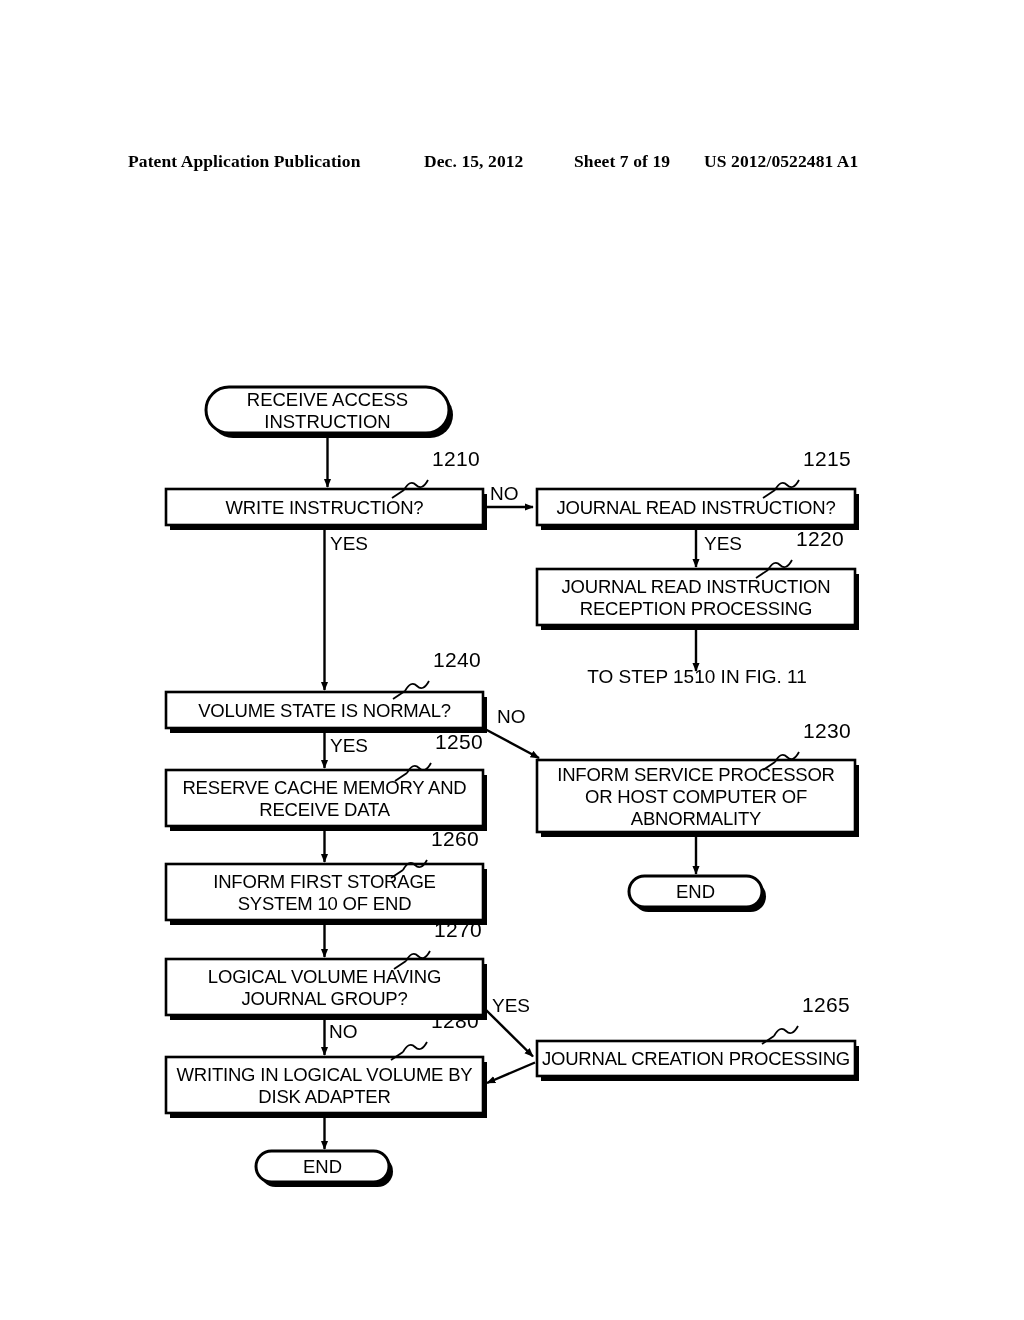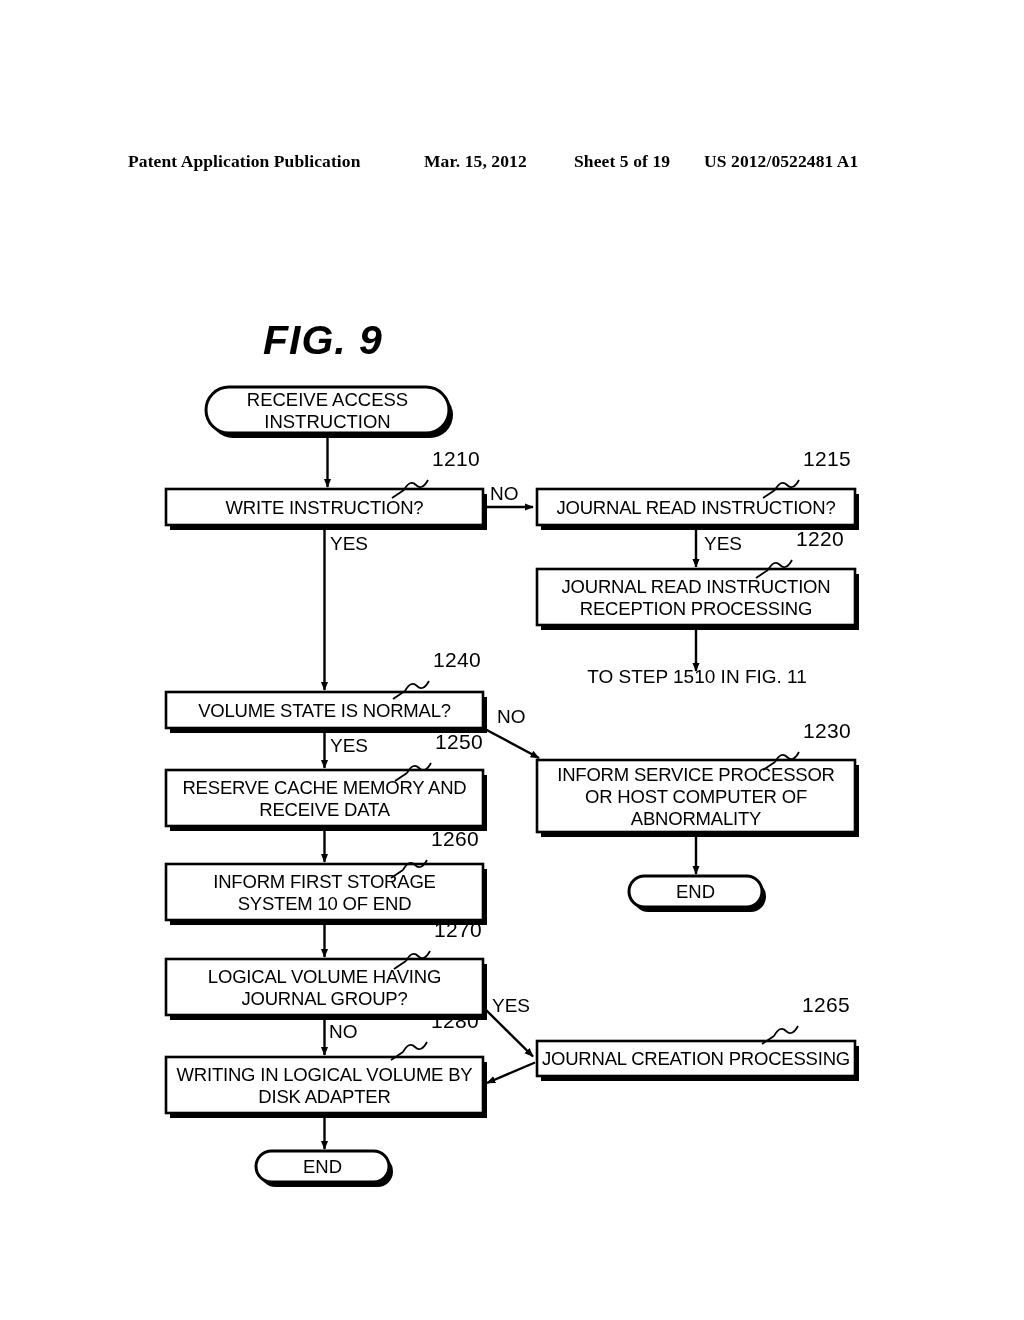--- a/index.html
+++ b/index.html
@@ -130,26 +130,25 @@
     fill: none;
   }
 </style>
 </head>
 <body>
 
 <div class="page">
 
   <div class="pub-header">
     <span class="h-left">Patent Application Publication</span>
-    <span class="h-date">Mar. 15, 2012</span>
-    <span class="h-sheet">Sheet 5 of 19</span>
+    <span class="h-date">Dec. 15, 2012</span>
+    <span class="h-sheet">Sheet 7 of 19</span>
     <span class="h-num">US 2012/0522481 A1</span>
   </div>
 
-  <div class="fig-title">FIG.  9</div>
 
   <svg id="flow-svg" viewBox="0 0 1024 1320">
     <defs>
       <marker id="arrow" markerWidth="11" markerHeight="11" refX="8.4" refY="4" orient="auto" markerUnits="userSpaceOnUse">
         <path d="M0,0.3 L9.2,4 L0,7.7 Z" fill="#000000"></path>
       </marker>
     </defs>
 
     <g id="edges-layer">
         <path d="M327.5,368 L327.5,422" class="flow-line" marker-end="url(#arrow)"></path>

